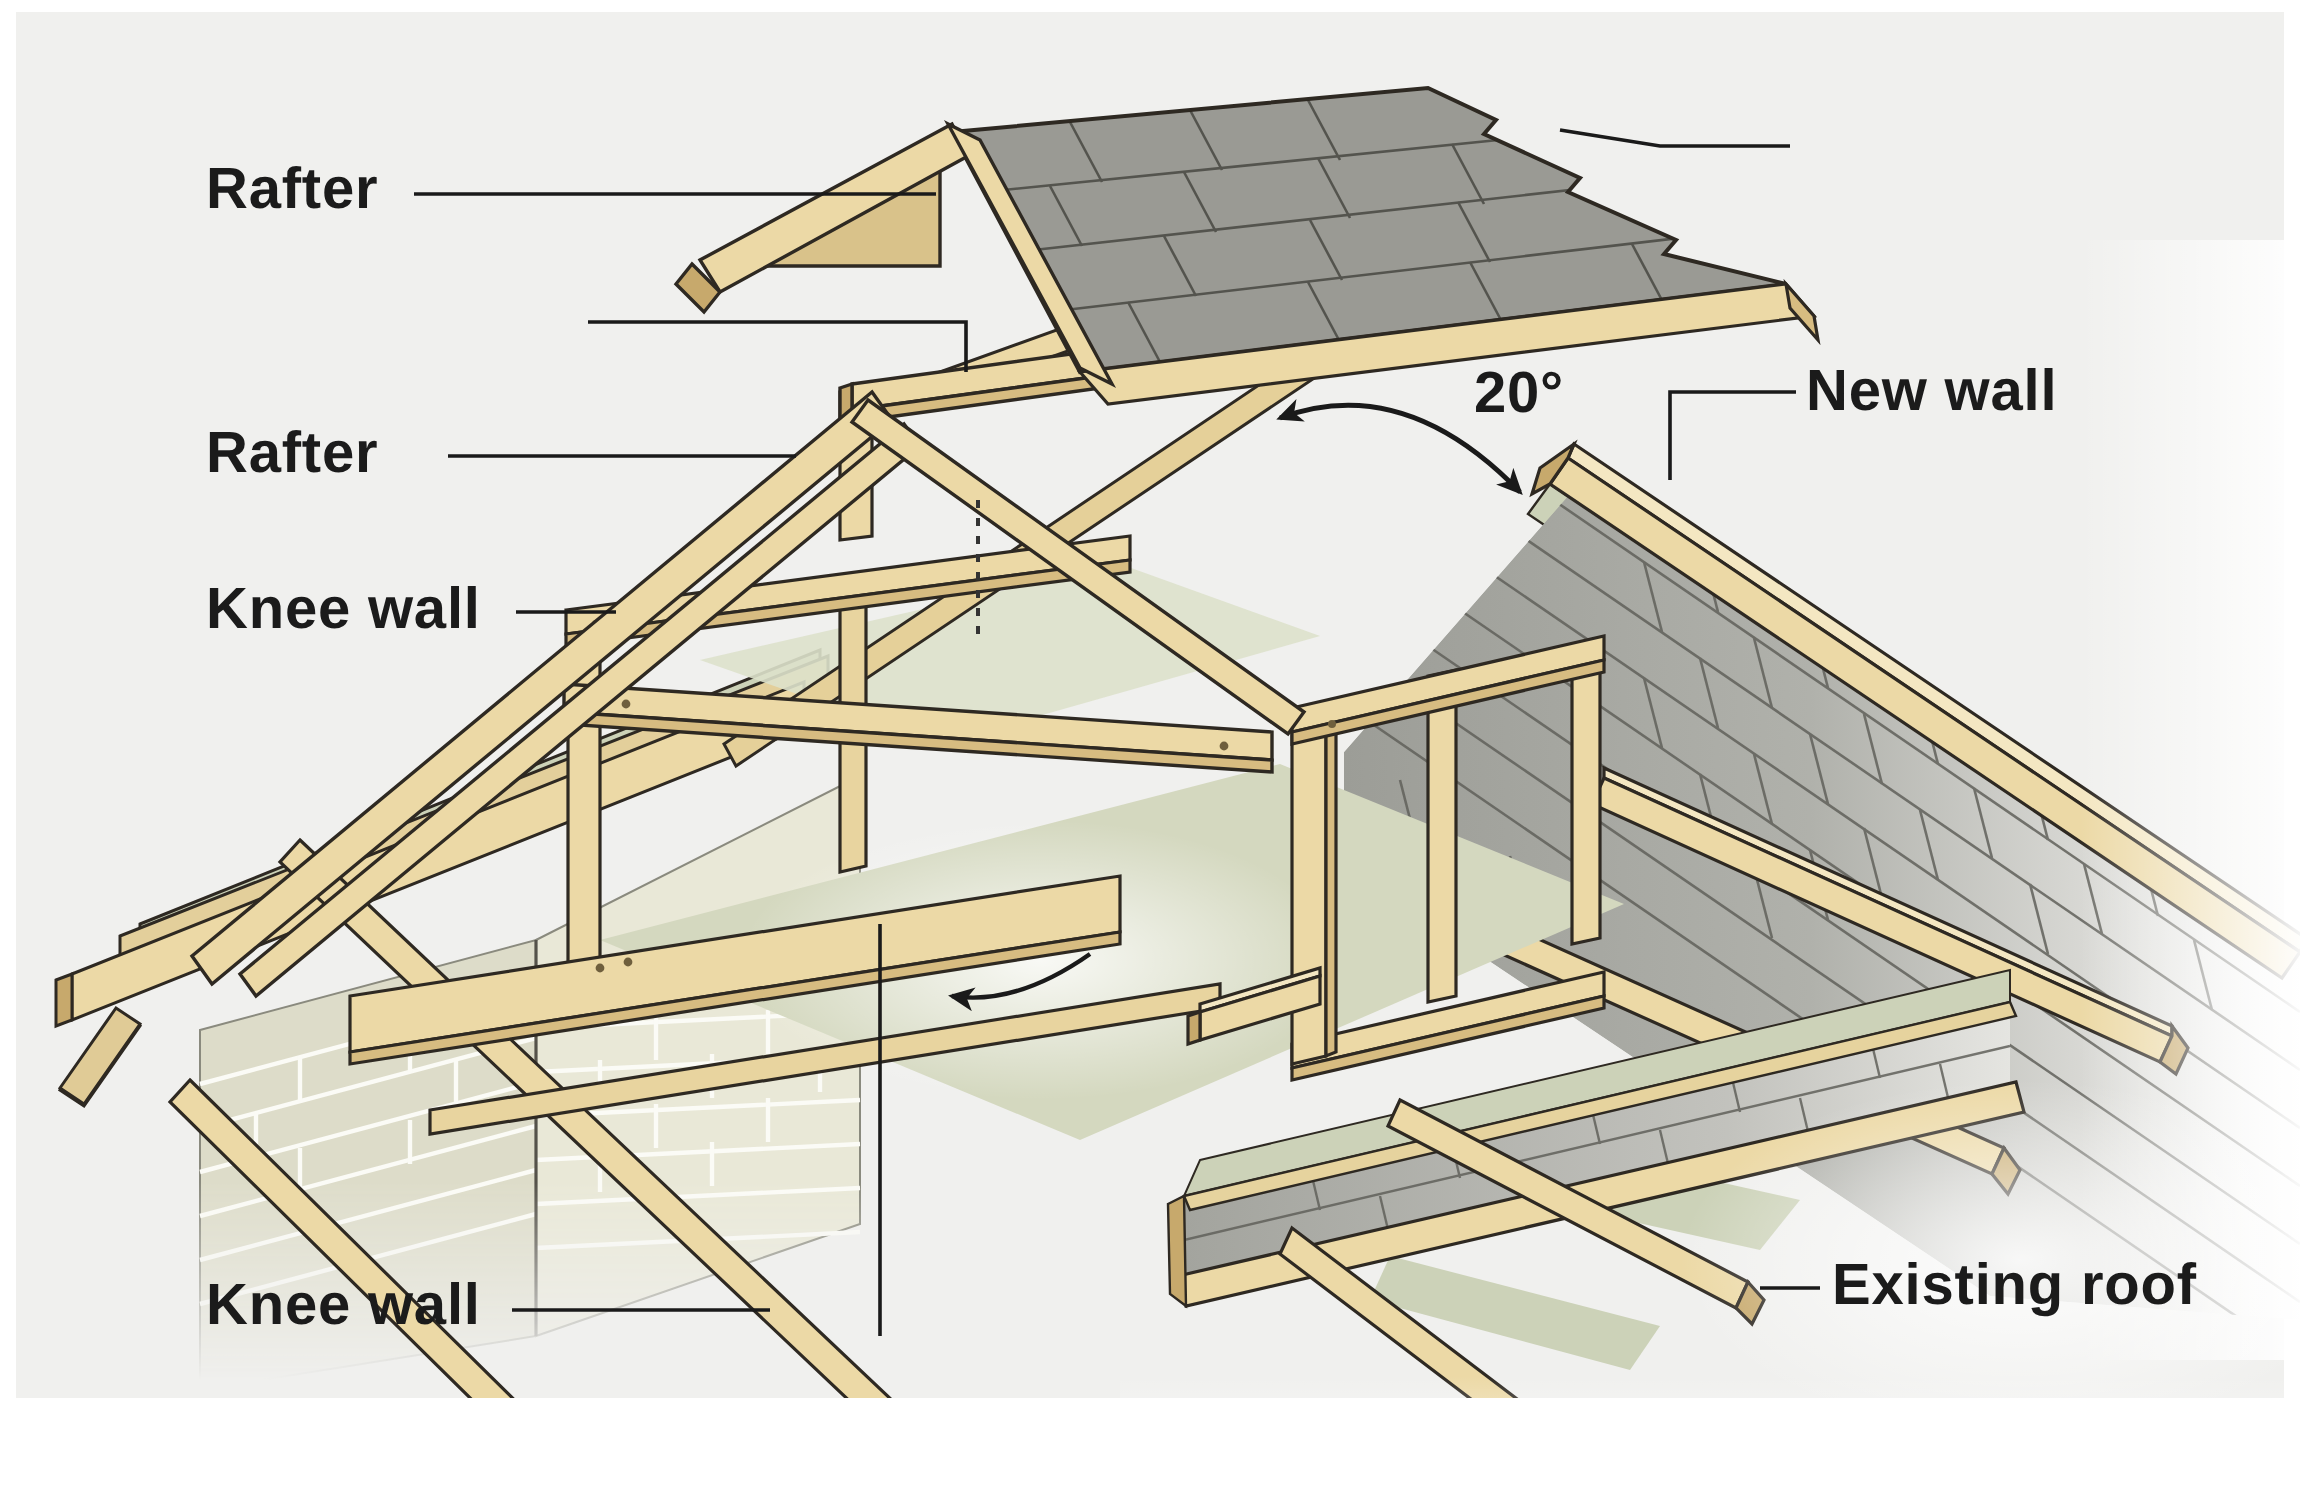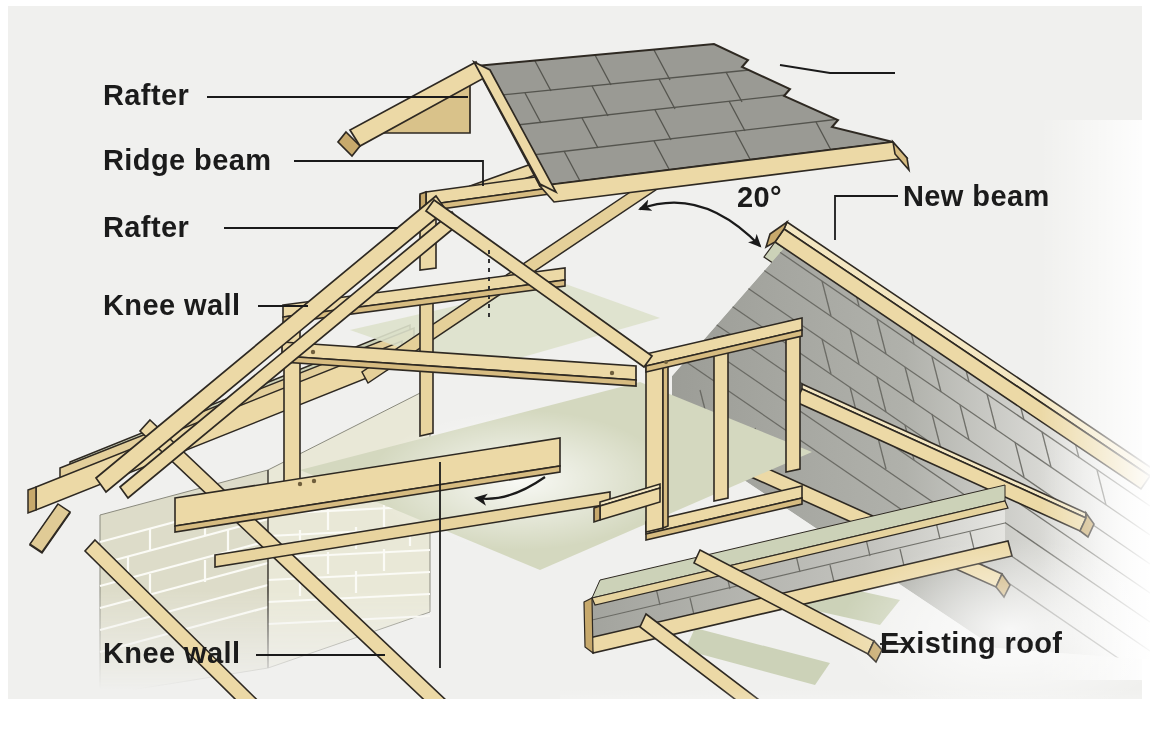--- a/index.html
+++ b/index.html
@@ -330,20 +330,19 @@
     <line x1="258" y1="306" x2="308" y2="306"></line>
     <polyline points="780,65 830,73 895,73"></polyline>
     <polyline points="898,196 835,196 835,240"></polyline>
     <line x1="880" y1="644" x2="910" y2="644"></line>
     <line x1="256" y1="655" x2="385" y2="655"></line>
     <line x1="440" y1="668" x2="440" y2="462"></line>
   </g>
 </svg>
 
   <div class="lbl" style="left:103px;top:80px">Rafter</div>
-  <div class="lbl" style="left:103px;top:145px">Ridge beam</div>
   <div class="lbl" style="left:103px;top:212px">Rafter</div>
   <div class="lbl" style="left:103px;top:290px">Knee wall</div>
-  <div class="lbl" style="left:903px;top:181px">New beam</div>
+  <div class="lbl" style="left:903px;top:181px">New wall</div>
   <div class="lbl" style="left:737px;top:182px">20°</div>
-  <div class="lbl" style="left:880px;top:628px">Existing roof</div>
+  <div class="lbl" style="left:916px;top:628px">Existing roof</div>
   <div class="lbl" style="left:103px;top:638px">Knee wall</div>
 </div>
 
 </body></html>

